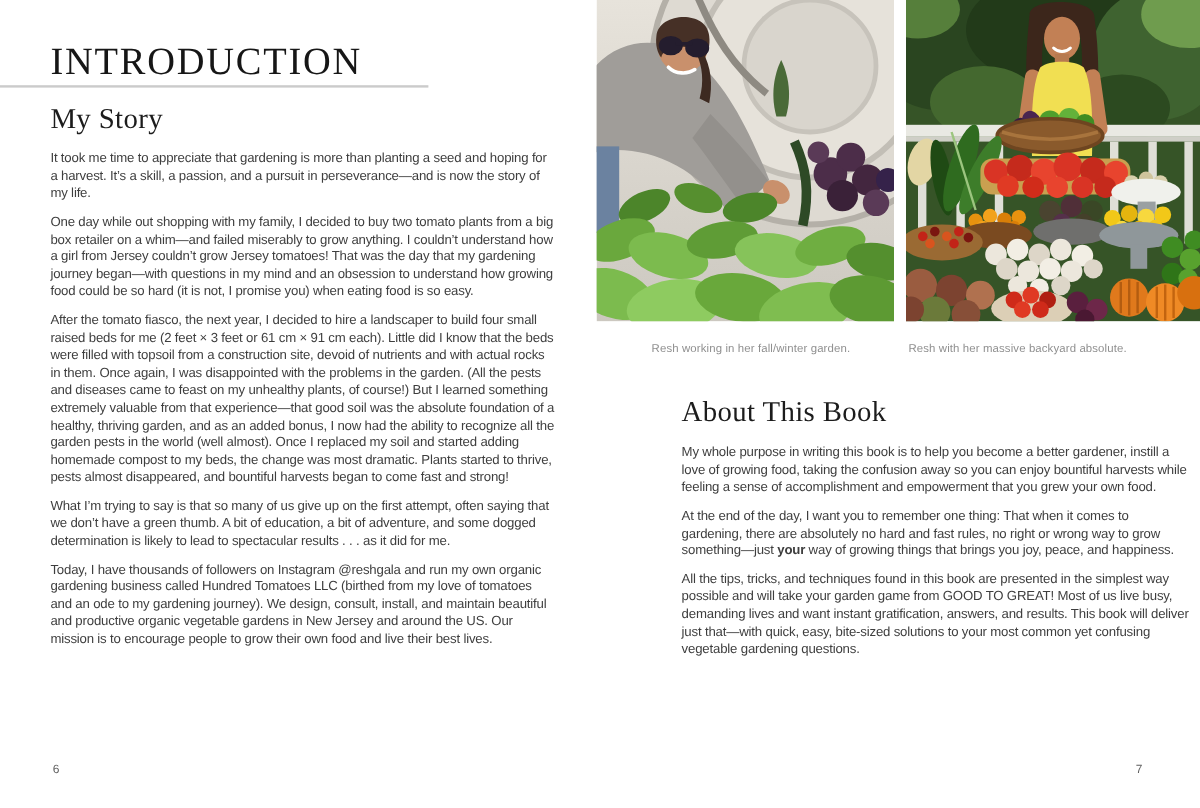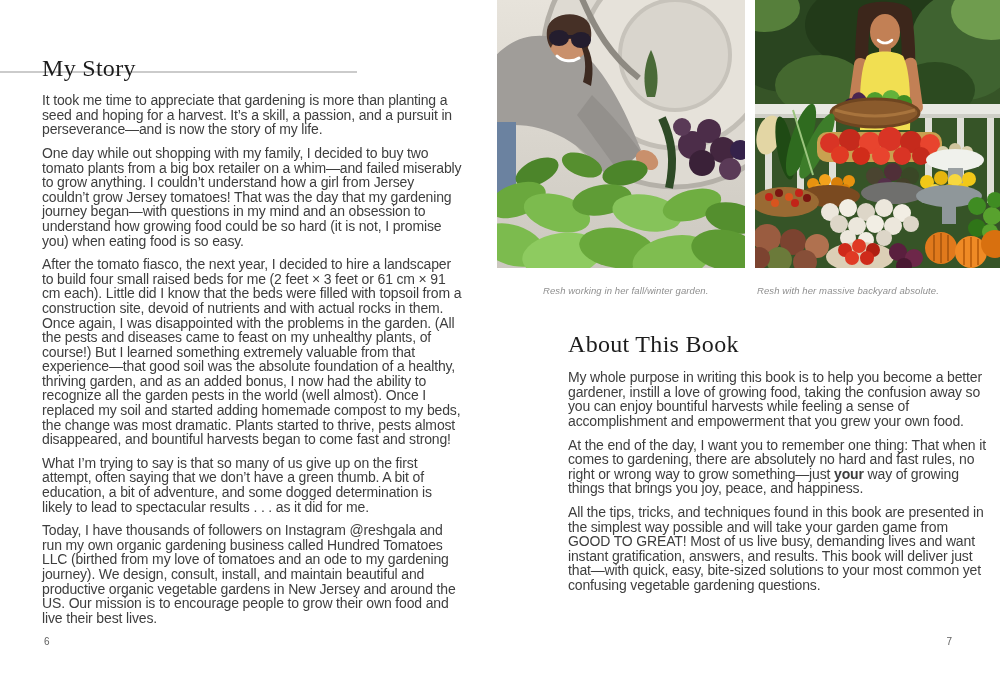--- a/index.html
+++ b/index.html
@@ -5,47 +5,48 @@
   html,body{margin:0;padding:0;background:#fff;}
   .page{position:relative;width:1000px;height:673px;background:#fff;overflow:hidden;
         font-family:"Liberation Sans",sans-serif;color:#3e3e3e;}
   
   .title-rule{position:absolute;left:0;top:71px;width:357px;height:2px;background:#cbcbcb;}
   .left-col{position:absolute;left:42px;top:35px;width:420px;}
   h1.book-title{font-family:"Liberation Serif",serif;font-weight:400;font-size:32px;
         line-height:1;letter-spacing:1.5px;color:#161616;margin:0;}
   h2.section-heading{font-family:"Liberation Serif",serif;font-weight:400;font-size:24px;
         line-height:1.05;letter-spacing:.3px;color:#1c1c1c;margin:21px 0 12px;}
-  .body-text p{margin:0 0 9px;font-size:14px;line-height:14.6px;letter-spacing:-.15px;color:#3e3e3e;}
+  .body-text p{margin:0 0 9px;font-size:11px;line-height:14.6px;letter-spacing:-.15px;color:#3e3e3e;}
   .body-text p:last-child{margin-bottom:16px;}
   .body-text strong{font-weight:bold;}
   
   .photo{position:absolute;top:0;height:268px;overflow:hidden;}
   .photo svg{display:block;width:100%;height:100%;}
   #photo1{left:497px;width:248px;}
   #photo2{left:755px;width:245px;}
-  .caption{position:absolute;top:285px;font-size:9.5px;line-height:12px;color:#8f8f8f;letter-spacing:.1px;font-style:italic;}
+  .caption{position:absolute;top:285px;font-size:9.5px;line-height:12px;color:#8f8f8f;letter-spacing:.1px;}
   #caption1{left:543px;}
   #caption2{left:757px;}
   
   .right-col{position:absolute;left:568px;top:332px;width:424px;}
   .right-col h2.section-heading{margin:0 0 13px;}
   
   .folio{position:absolute;bottom:26px;font-size:10px;color:#5e5e5e;}
   .folio-left{left:44px;}
   .folio-right{right:48px;}
 </style>
 </head>
 <body>
 
 <div class="page">
 
   <div class="title-rule"></div>
 
   <div class="left-col">
+    <h1 class="book-title">INTRODUCTION</h1>
     <h2 class="section-heading">My Story</h2>
     <div class="body-text">
       <p>It took me time to appreciate that gardening is more than planting a seed and hoping for a harvest. It’s a skill, a passion, and a pursuit in perseverance—and is now the story of my life.</p>
       <p>One day while out shopping with my family, I decided to buy two tomato plants from a big box retailer on a whim—and failed miserably to grow anything. I couldn’t understand how a girl from Jersey couldn’t grow Jersey tomatoes! That was the day that my gardening journey began—with questions in my mind and an obsession to understand how growing food could be so hard (it is not, I promise you) when eating food is so easy.</p>
       <p>After the tomato fiasco, the next year, I decided to hire a landscaper to build four small raised beds for me (2 feet × 3 feet or 61 cm × 91 cm each). Little did I know that the beds were filled with topsoil from a construction site, devoid of nutrients and with actual rocks in them. Once again, I was disappointed with the problems in the garden. (All the pests and diseases came to feast on my unhealthy plants, of course!) But I learned something extremely valuable from that experience—that good soil was the absolute foundation of a healthy, thriving garden, and as an added bonus, I now had the ability to recognize all the garden pests in the world (well almost). Once I replaced my soil and started adding homemade compost to my beds, the change was most dramatic. Plants started to thrive, pests almost disappeared, and bountiful harvests began to come fast and strong!</p>
       <p>What I’m trying to say is that so many of us give up on the first attempt, often saying that we don’t have a green thumb. A bit of education, a bit of adventure, and some dogged determination is likely to lead to spectacular results . . . as it did for me.</p>
       <p>Today, I have thousands of followers on Instagram @reshgala and run my own organic gardening business called Hundred Tomatoes LLC (birthed from my love of tomatoes and an ode to my gardening journey). We design, consult, install, and maintain beautiful and productive organic vegetable gardens in New Jersey and around the US. Our mission is to encourage people to grow their own food and live their best lives.</p>
     </div>
   </div>
 

